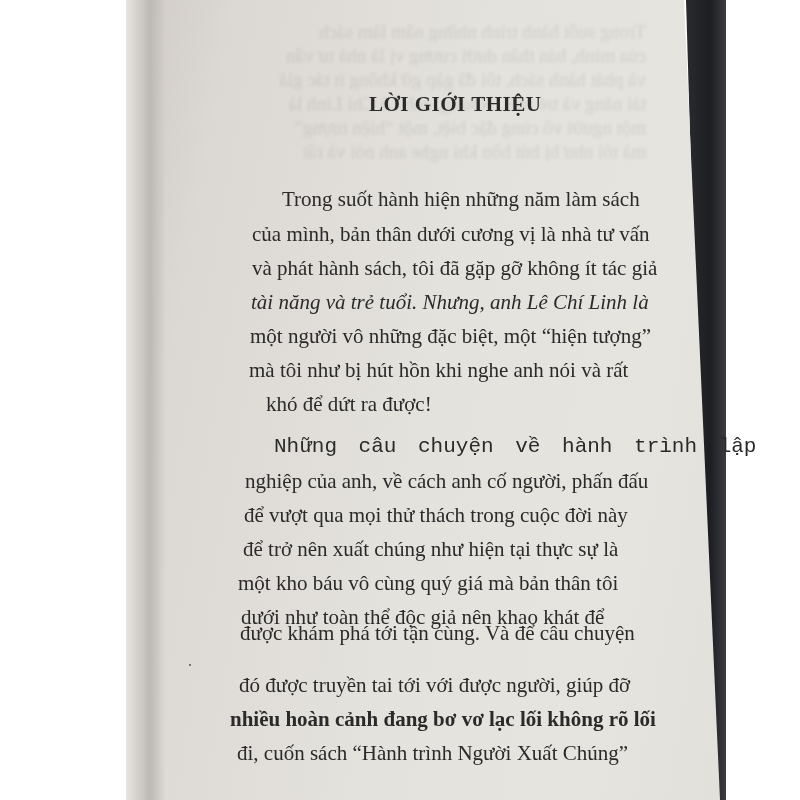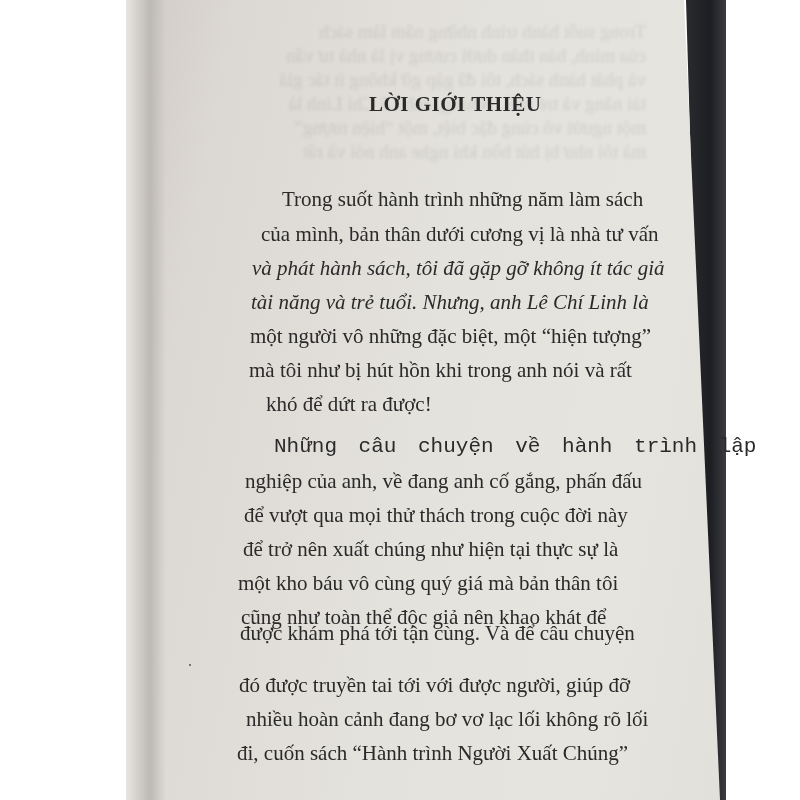--- a/index.html
+++ b/index.html
@@ -100,34 +100,34 @@
     <div>của mình, bản thân dưới cương vị là nhà tư vấn</div>
     <div>và phát hành sách, tôi đã gặp gỡ không ít tác giả</div>
     <div>tài năng và trẻ tuổi. Nhưng, anh Lê Chí Linh là</div>
     <div>một người vô cùng đặc biệt, một “hiện tượng”</div>
     <div>mà tôi như bị hút hồn khi nghe anh nói và rất</div>
   </div>
 
   <div class="content">
     <div class="title">LỜI GIỚI THIỆU</div>
 
-    <div class="line" style="left:56px; top:187px;">Trong suốt hành trình những năm làm sách</div>
-    <div class="line" style="left:35px; top:222px;">của mình, bản thân dưới cương vị là nhà tư vấn</div>
-    <div class="line" style="left:26px; top:256px;font-style:italic;">và phát hành sách, tôi đã gặp gỡ không ít tác giả</div>
+    <div class="line" style="left:56px; top:187px;">Trong suốt hành hiện những năm làm sách</div>
+    <div class="line" style="left:26px; top:222px;">của mình, bản thân dưới cương vị là nhà tư vấn</div>
+    <div class="line" style="left:26px; top:256px;">và phát hành sách, tôi đã gặp gỡ không ít tác giả</div>
     <div class="line" style="left:25px; top:290px;font-style:italic;">tài năng và trẻ tuổi. Nhưng, anh Lê Chí Linh là</div>
     <div class="line" style="left:24px; top:324px;">một người vô những đặc biệt, một “hiện tượng”</div>
-    <div class="line" style="left:23px; top:358px;">mà tôi như bị hút hồn khi trong anh nói và rất</div>
+    <div class="line" style="left:23px; top:358px;">mà tôi như bị hút hồn khi nghe anh nói và rất</div>
     <div class="line" style="left:40px; top:392px;">khó để dứt ra được!</div>
 
     <div class="line" style="left:48px; top:435px; word-spacing:9px;font-family:Liberation Mono, monospace;">Những câu chuyện về hành trình lập</div>
-    <div class="line" style="left:19px; top:469px;">nghiệp của anh, về đang anh cố gắng, phấn đấu</div>
+    <div class="line" style="left:19px; top:469px;">nghiệp của anh, về cách anh cố người, phấn đấu</div>
     <div class="line" style="left:18px; top:503px;">để vượt qua mọi thử thách trong cuộc đời này</div>
     <div class="line" style="left:17px; top:537px;">để trở nên xuất chúng như hiện tại thực sự là</div>
     <div class="line" style="left:12px; top:571px;">một kho báu vô cùng quý giá mà bản thân tôi</div>
-    <div class="line" style="left:15px; top:605px;">cũng như toàn thể độc giả nên khao khát để</div>
+    <div class="line" style="left:15px; top:605px;">dưới như toàn thể độc giả nên khao khát để</div>
     <div class="line" style="left:14px; top:621px;text-align:center;">được khám phá tới tận cùng. Và để câu chuyện</div>
     <div class="line" style="left:13px; top:673px;">đó được truyền tai tới với được người, giúp đỡ</div>
-    <div class="line" style="left:20px; top:707px;">nhiều hoàn cảnh đang bơ vơ lạc lối không rõ lối</div>
+    <div class="line" style="left:4px; top:707px;font-weight:bold;">nhiều hoàn cảnh đang bơ vơ lạc lối không rõ lối</div>
     <div class="line" style="left:11px; top:741px;">đi, cuốn sách “Hành trình Người Xuất Chúng”</div>
   </div>
 
   <div class="dot"></div>
 </div>
 
 </body></html>

